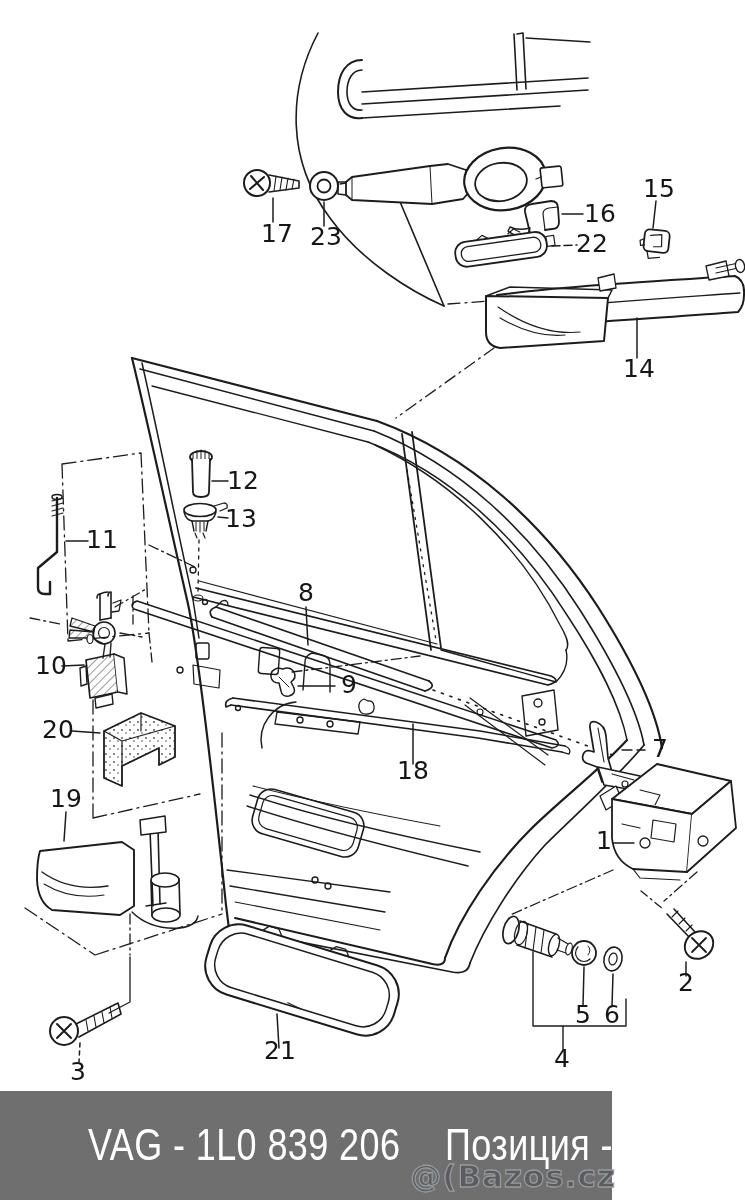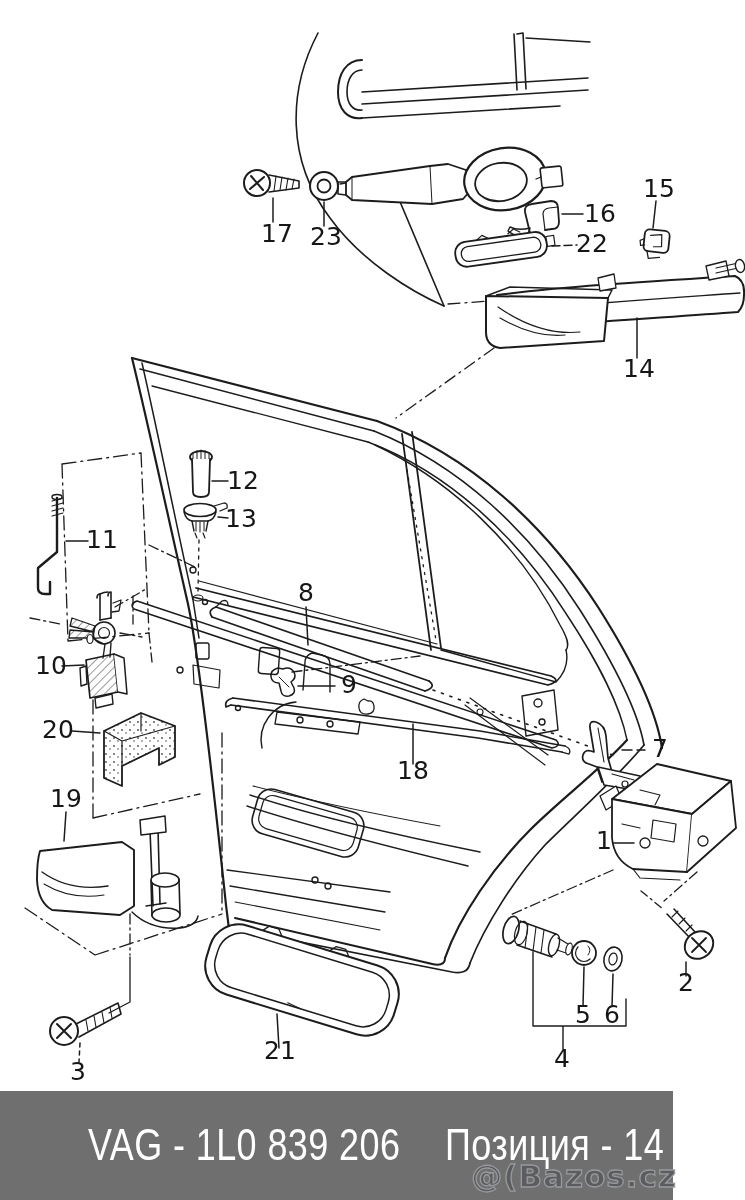--- a/index.html
+++ b/index.html
@@ -1,20 +1,20 @@
 <!DOCTYPE html>
 <html><head>
 <meta charset="utf-8">
 <style>
   html,body{margin:0;padding:0;background:#ffffff;}
   .page{position:relative;width:745px;height:1200px;background:#fff;overflow:hidden;
         font-family:"DejaVu Sans",sans-serif;}
   .diagram-svg{display:block;}
   .callout{font-family:"DejaVu Sans",sans-serif;font-size:25px;fill:#161616;}
-  .footer{position:absolute;left:0;top:1091px;width:673px;height:109px;background:#6f6f6f;}
+  .footer{position:absolute;left:0;top:1091px;width:612px;height:109px;background:#6f6f6f;}
   .footer .code,.footer .pos{
     position:absolute;top:50%;transform:translateY(-52%) scaleX(.80);transform-origin:left center;
     color:#ffffff;font-size:45px;font-weight:400;white-space:nowrap;
     font-family:"Liberation Sans","DejaVu Sans",sans-serif;letter-spacing:0.5px;}
   .footer .code{left:88px;}
   .footer .pos{left:445px;}
   .wm{position:absolute;right:-4px;bottom:6px;font-size:31px;font-weight:700;
       color:#5a5c5f;-webkit-text-stroke:1.3px #989a9d;letter-spacing:1px;
       font-family:"DejaVu Sans",sans-serif;white-space:nowrap;}
 </style>

